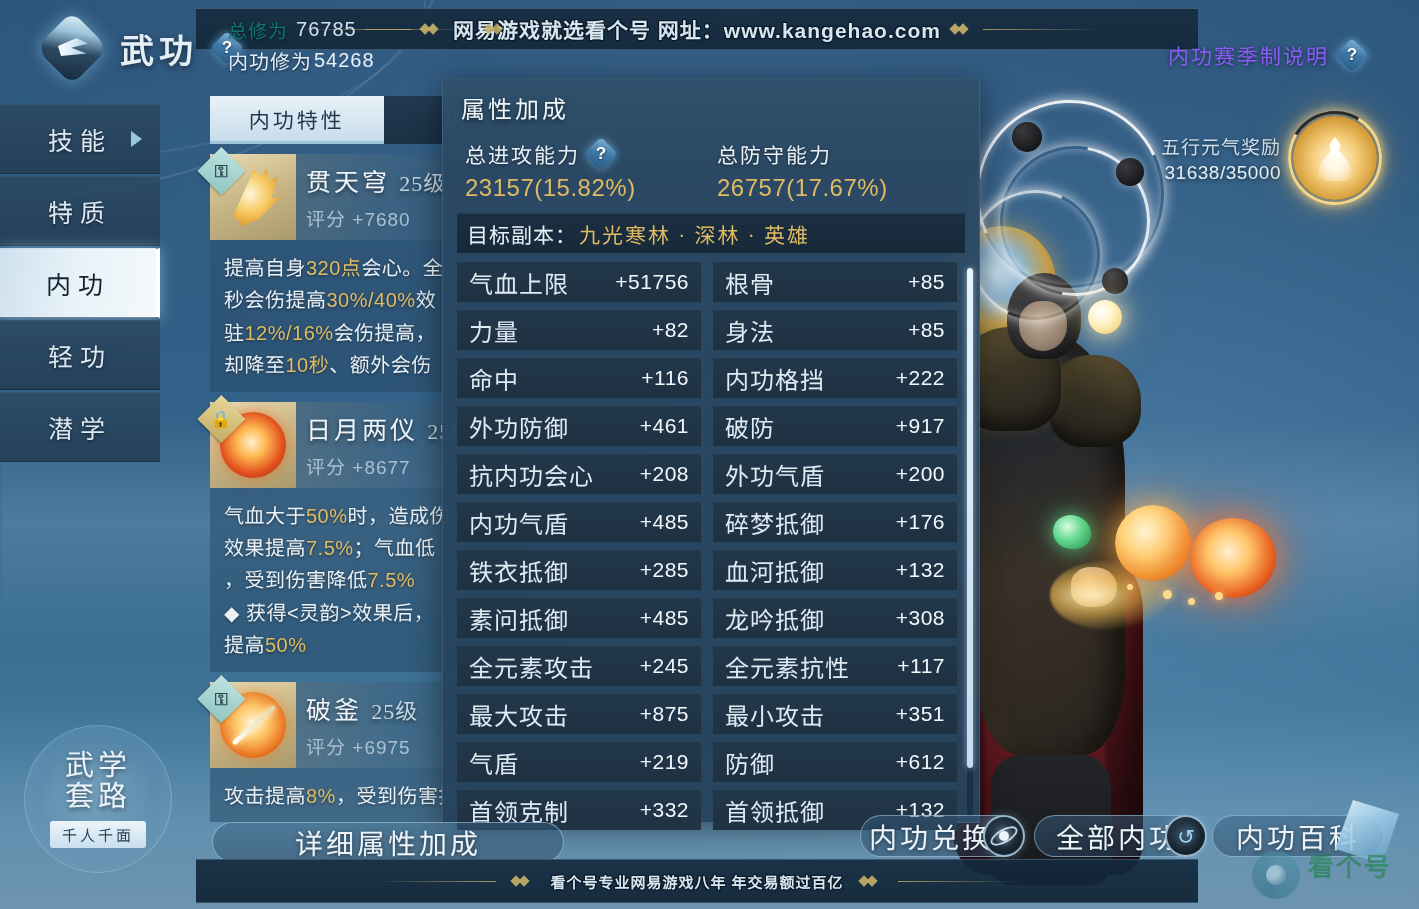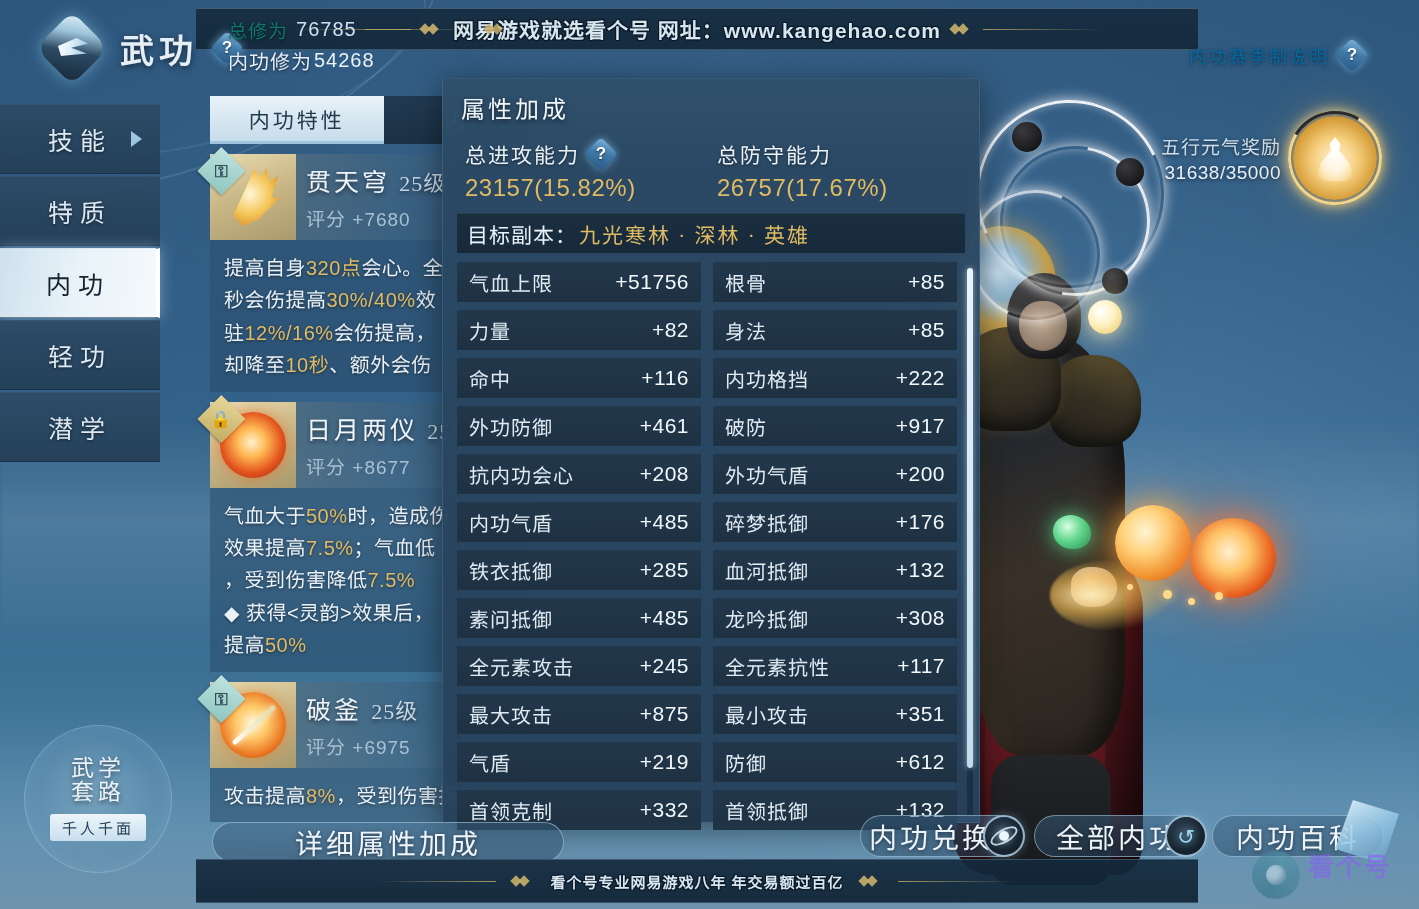--- a/index.html
+++ b/index.html
@@ -211,21 +211,21 @@
   .miniDia{width:20px;height:9px;position:relative;}
   .miniDia::before,.miniDia::after{content:"";position:absolute;top:0;width:8px;height:8px;
     background:#c8b06a;transform:rotate(45deg);opacity:.85;}
   .miniDia::before{left:0;}.miniDia::after{left:8px;}
   .cultRule{height:1px;width:112px;background:linear-gradient(90deg,rgba(200,176,106,.75),rgba(200,176,106,0));}
 
   
   #seasonInfo{
     position:absolute;right:52px;top:40px;display:flex;align-items:center;gap:8px;cursor:pointer;
   }
-  #seasonLabel{font-size:18px;color:#0369a1;letter-spacing:2px;text-shadow:0 1px 4px rgba(0,0,0,.6);
+  #seasonLabel{font-size:21px;color:#8b5cf6;letter-spacing:2px;text-shadow:0 1px 4px rgba(0,0,0,.6);
     font-family:"Liberation Serif","DejaVu Serif",serif;}
   #rewardBlock{position:absolute;right:42px;top:116px;display:flex;align-items:center;gap:12px;}
   #rewardTexts{text-align:right;}
   #rewardName{font-size:19px;color:#cddeeb;letter-spacing:1px;text-shadow:0 1px 4px rgba(0,0,0,.6);}
   #rewardProgress{font-size:19px;color:#e6f0f8;letter-spacing:.5px;text-shadow:0 1px 4px rgba(0,0,0,.6);margin-top:3px;}
   #rewardOrb{
     width:84px;height:84px;border-radius:50%;position:relative;cursor:pointer;
     background:radial-gradient(circle at 50% 52%,#fff6dd 0%,#f6cf7e 36%,#d79f3c 66%,#9c6a1c 100%);
     box-shadow:0 0 22px rgba(245,200,110,.75),0 0 48px rgba(230,175,80,.35);
   }
@@ -270,21 +270,21 @@
 
   
   #martialBadge{
     position:absolute;left:24px;bottom:36px;width:148px;height:148px;border-radius:50%;
     background:radial-gradient(circle at 48% 42%,rgba(190,220,238,.30) 0%,rgba(120,165,200,.16) 52%,rgba(70,115,155,.05) 78%);
     border:1px solid rgba(200,228,245,.30);
     display:flex;flex-direction:column;align-items:center;justify-content:center;cursor:pointer;
     box-shadow:0 0 18px rgba(160,205,235,.20) inset;
   }
   #badgeTitle{
-    font-size:23px;line-height:1.06;letter-spacing:4px;color:#eaf3fa;text-align:center;
+    font-size:29px;line-height:1.06;letter-spacing:4px;color:#eaf3fa;text-align:center;
     font-family:"Liberation Serif","DejaVu Serif",serif;
     text-shadow:0 2px 5px rgba(0,0,0,.5);
   }
   #badgeSub{
     margin-top:9px;padding:3px 12px;font-size:15px;letter-spacing:3px;color:#27455c;
     background:linear-gradient(180deg,rgba(245,250,253,.94),rgba(214,234,246,.88));
     border-radius:3px;
   }
 
   
@@ -375,21 +375,21 @@
 
   #attrScroll{
     position:relative;margin:9px 0 0 0;height:570px;overflow:hidden;padding:0 22px 0 14px;
   }
   #attrGrid{display:grid;grid-template-columns:1fr 1fr;column-gap:12px;row-gap:8px;}
   .attrRow{
     height:40px;display:flex;align-items:center;justify-content:space-between;
     padding:0 12px 0 12px;
     background:linear-gradient(180deg,rgba(34,55,73,.95) 0%,rgba(29,48,65,.95) 100%);
   }
-  .attrName{font-size:20px;color:#dfeaf3;letter-spacing:1px;
+  .attrName{font-size:24px;color:#dfeaf3;letter-spacing:1px;
     font-family:Liberation Sans, sans-serif;}
   .attrVal{font-size:21px;color:#f2f8fc;letter-spacing:.5px;}
   #scrollTrack{
     position:absolute;right:6px;top:6px;width:6px;height:548px;
     background:rgba(18,34,48,.55);border-radius:3px;
   }
   #scrollThumb{
     position:absolute;left:0;top:0;width:6px;height:500px;border-radius:3px;
     background:linear-gradient(180deg,#e9f4fb,#c3dced);box-shadow:0 0 6px rgba(220,240,252,.6);
   }
@@ -429,21 +429,21 @@
   }
 
   
   #wmLogo{position:absolute;right:14px;bottom:10px;display:flex;align-items:center;gap:8px;opacity:.55;}
   #wmEye{width:48px;height:48px;border-radius:50%;
     background:conic-gradient(from 200deg,#2f6f86,#4f93a6,#2f6f86);
     display:flex;align-items:center;justify-content:center;}
   #wmEye::after{content:"";width:20px;height:20px;border-radius:50%;
     background:#cfe7f2;box-shadow:inset -3px -3px 5px rgba(40,90,115,.6);}
   #wmTextWrap{line-height:1;}
-  #wmText{font-size:26px;font-weight:bold;color:#8b5cf6;letter-spacing:2px;}
+  #wmText{font-size:26px;font-weight:bold;color:#15803d;letter-spacing:2px;}
   #wmUrl{font-size:13px;color:#6f9db0;letter-spacing:1px;margin-top:3px;}
 </style>
 </head>
 <body>
 
 <div id="scene">
   <div id="mist1"></div>
   <div id="mist2"></div>
   <div class="swoosh" id="sw1"></div>
   <div class="swoosh" id="sw2"></div>

